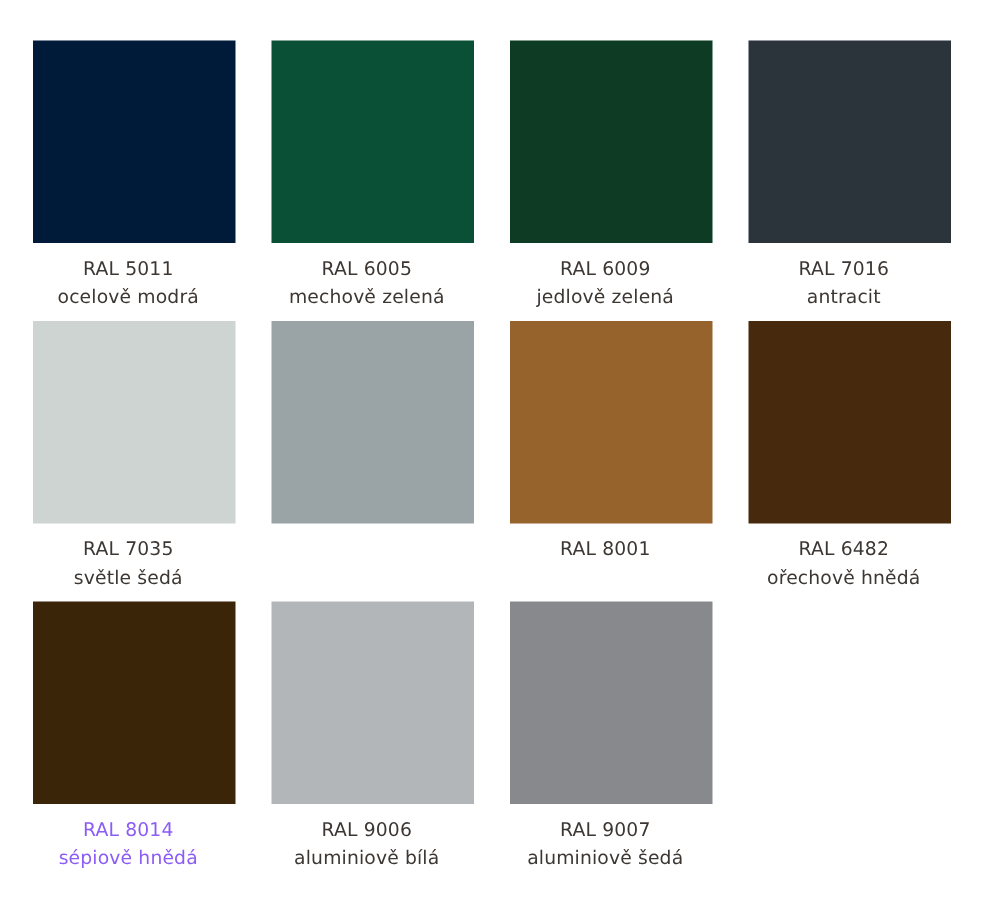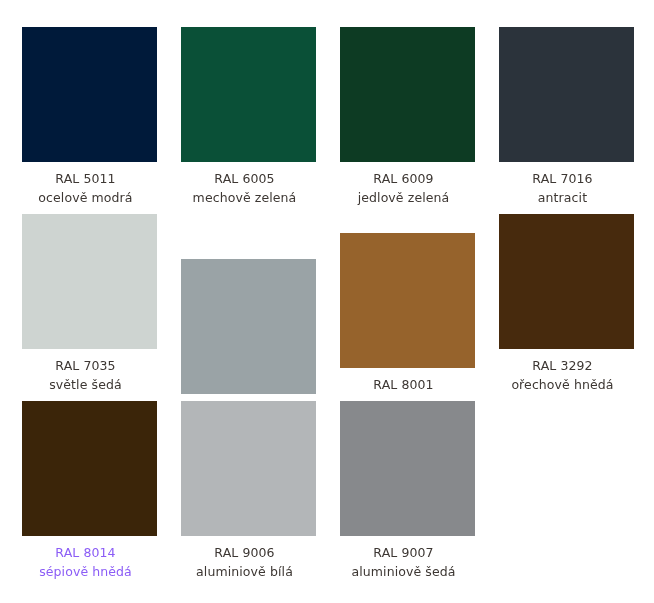--- a/index.html
+++ b/index.html
@@ -23,21 +23,20 @@
     flex-wrap: wrap;
     align-content: flex-start;
   }
   .swatch-cell {
     width: 135px;
     margin-right: 24px;
     margin-bottom: 7px;
     display: flex;
     flex-direction: column;
     align-items: center;
-    justify-content: flex-end;
   }
   .swatch-cell.last-in-row {
     margin-right: 0;
   }
   .chip {
     width: 135px;
     height: 135px;
     display: block;
   }
   .caption {
@@ -103,21 +102,21 @@
     </div>
     <div class="swatch-cell">
       <div class="chip" style="background-color: rgb(150, 99, 44);"></div>
       <div class="caption" style="color: rgb(61, 55, 51);">
         <span class="code">RAL 8001</span>
       </div>
     </div>
     <div class="swatch-cell last-in-row">
       <div class="chip" style="background-color: rgb(71, 42, 13);"></div>
       <div class="caption" style="color: rgb(61, 55, 51);">
-        <span class="code">RAL 3292</span>
+        <span class="code">RAL 6482</span>
         <span class="name">ořechově hnědá</span>
       </div>
     </div>
     <div class="swatch-cell">
       <div class="chip" style="background-color: rgb(59, 37, 9);"></div>
       <div class="caption" style="color: #8b5cf6;">
         <span class="code">RAL 8014</span>
         <span class="name">sépiově hnědá</span>
       </div>
     </div>

